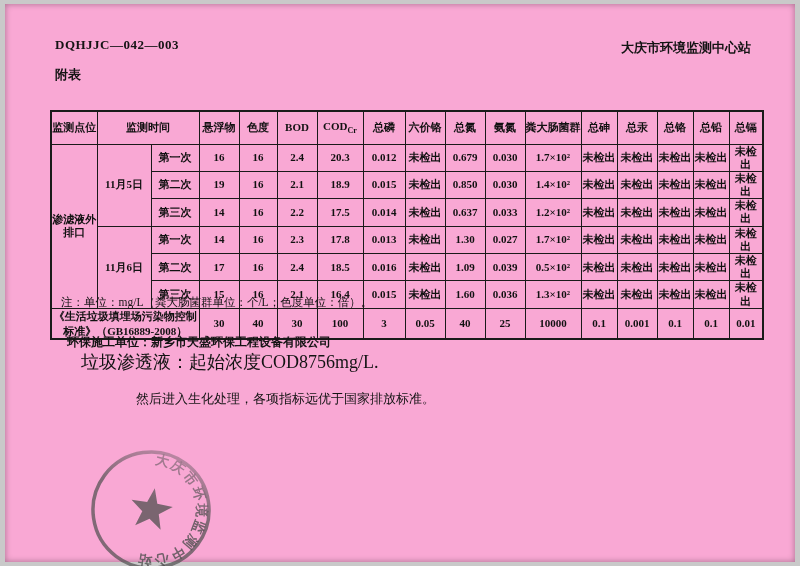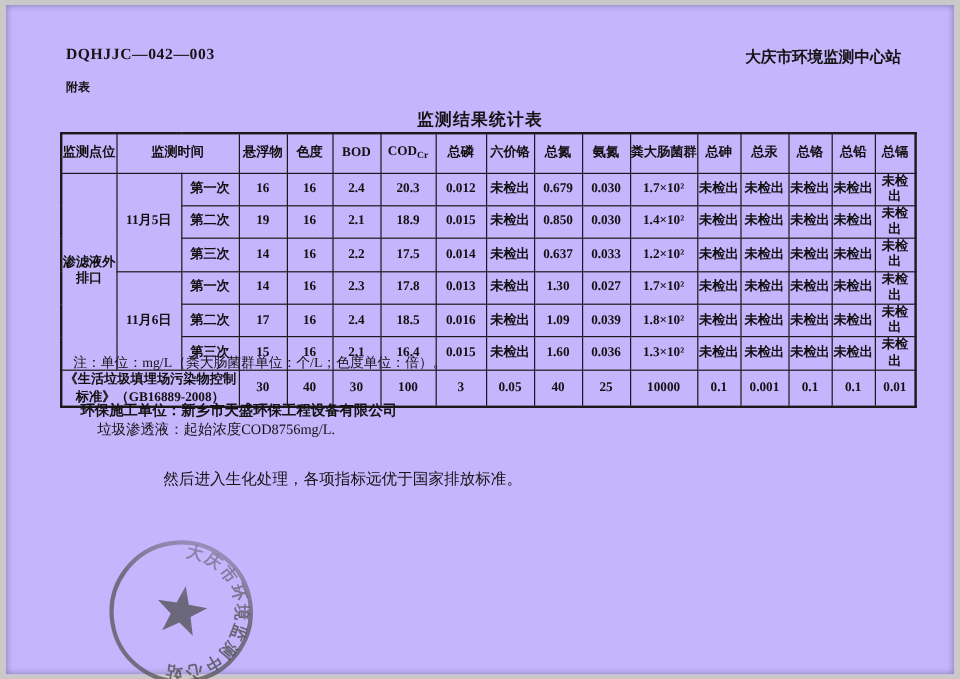--- a/index.html
+++ b/index.html
@@ -7,26 +7,26 @@
   body {
     width:800px; height:566px;
     background:#c9c9c9;
     font-family:"Liberation Serif","DejaVu Serif",serif;
     color:#141414;
     position:relative;
     overflow:hidden;
   }
   .page {
     position:absolute; left:5px; top:4px; right:5px; bottom:4px;
-    background:#c4b5fd;
+    background:#f9a8d4;
     box-shadow:0 0 6px rgba(0,0,0,.35) inset;
   }
   .doc-code { position:absolute; left:50px; top:33px; font-size:13px; font-weight:bold; letter-spacing:.5px; }
   .org-name { position:absolute; right:44px; top:35px; font-size:13px; font-weight:bold; }
-  .annex    { position:absolute; left:50px; top:62px; font-size:10px; font-weight:bold; }
+  .annex    { position:absolute; left:50px; top:62px; font-size:13px; font-weight:bold; }
   .title    { position:absolute; left:0; right:0; top:87px; text-align:center; font-size:14px; font-weight:bold; letter-spacing:1px; }
 
   table.mtable {
     position:absolute; left:45px; top:106px;
     width:712px; border-collapse:collapse; table-layout:fixed;
     border:2px solid #1a1a1a;
   }
   .mtable th, .mtable td {
     border:1px solid #1a1a1a;
     text-align:center; vertical-align:middle;
@@ -39,40 +39,39 @@
   .mtable .std-row td { height:31px; }
   .hdr-site { padding:0 6px; }
   .hdr-fdc  { padding:0 9px; }
   .site-cell { padding:0 6px; }
   .std-label { font-size:11px; line-height:1.3; }
   sub.cr { font-size:8px; vertical-align:-3px; }
 
   .note-unit { position:absolute; left:56px; top:281px; font-size:11.5px;margin-top:10px; }
   .note-design { position:absolute; left:62px; top:308px; font-size:12px; font-weight:bold; }
   .note-constr { position:absolute; left:62px; top:330px; font-size:12px; font-weight:bold; }
-  .note-leach  { position:absolute; left:76px; top:346px; font-size:12px; }
+  .note-leach  { position:absolute; left:76px; top:346px; font-size:18px; }
   .note-l2     { position:absolute; left:131px; top:366px; font-size:12px; }
   .note-l3     { position:absolute; left:131px; top:386px; font-size:13px; }
 
   .stamp {
     position:absolute; left:66px; top:438px;
     transform:rotate(82deg);
     -webkit-mask-image:linear-gradient(300deg,#000 55%,rgba(0,0,0,.12));
     mask-image:linear-gradient(300deg,#000 55%,rgba(0,0,0,.12));
   }
 </style>
 </head>
 <body>
 
 <div class="page">
 
   <div class="doc-code">DQHJJC—042—003</div>
   <div class="org-name">大庆市环境监测中心站</div>
   <div class="annex">附表</div>
-  <div class="title">监测结果统计表</div>
 
   <table class="mtable">
     <colgroup>
       <col style="width:46px">
         <col style="width:54px">
         <col style="width:48px">
       <col style="width:40px">
         <col style="width:38px">
         <col style="width:40px">
         <col style="width:46px">
@@ -182,21 +181,21 @@
       <tr class="drow">
         <td>第二次</td>
         <td>17</td>
         <td>16</td>
         <td>2.4</td>
         <td>18.5</td>
         <td>0.016</td>
         <td>未检出</td>
         <td>1.09</td>
         <td>0.039</td>
-        <td>1.8×10²</td>
+        <td>0.5×10²</td>
         <td>未检出</td>
         <td>未检出</td>
         <td>未检出</td>
         <td>未检出</td>
         <td>未检出</td>
       </tr>
       <tr class="drow">
         <td>第三次</td>
         <td>15</td>
         <td>16</td>

